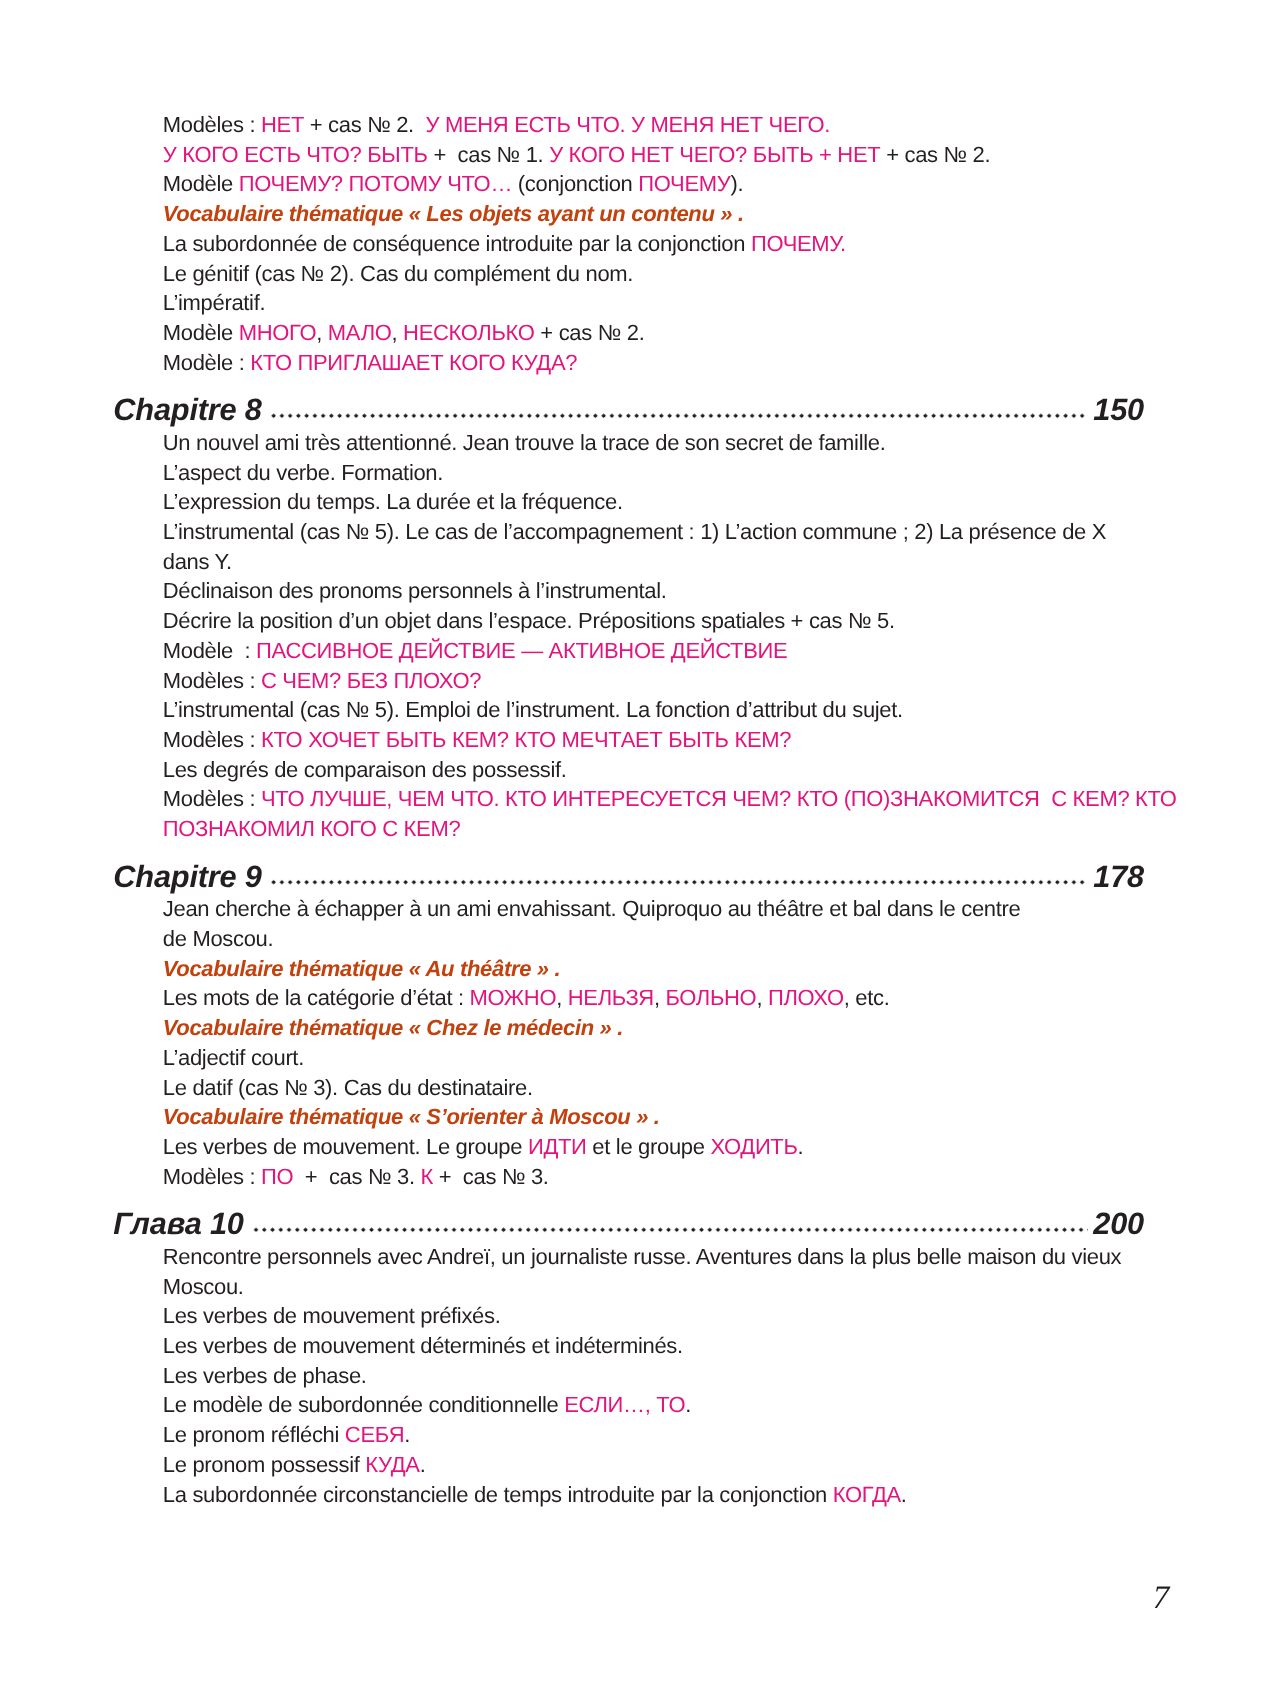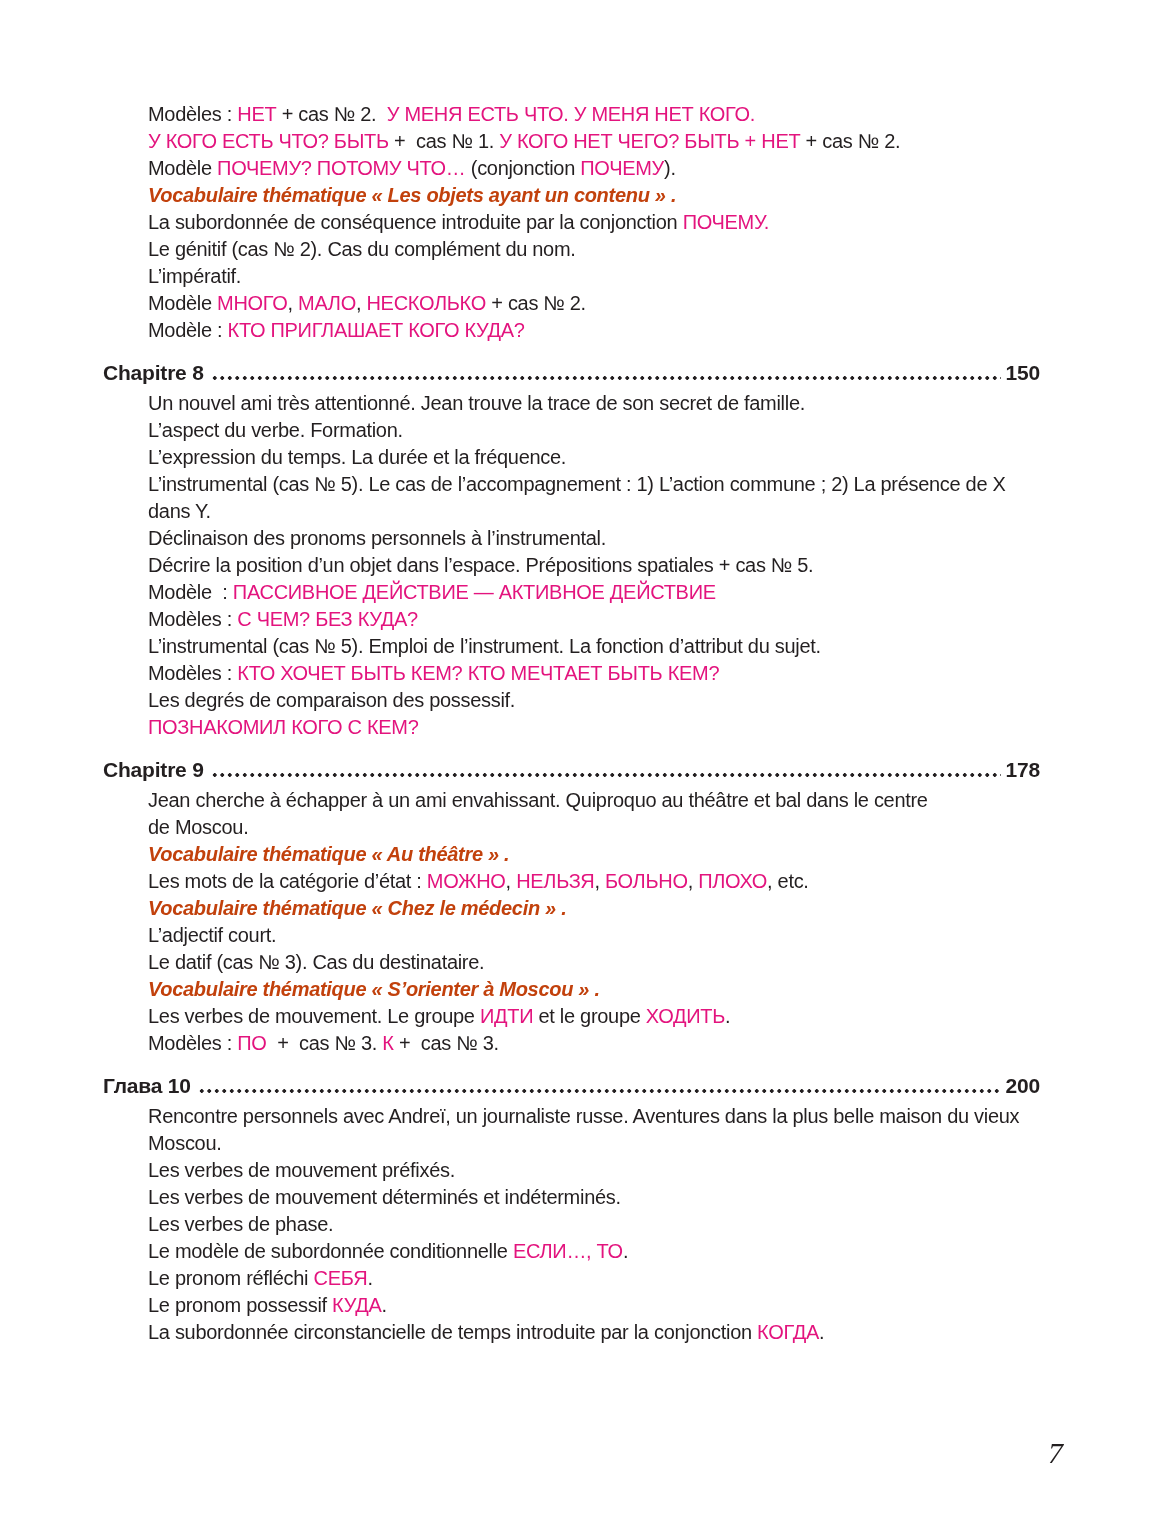--- a/index.html
+++ b/index.html
@@ -23,25 +23,26 @@
     letter-spacing: -0.3px;
     white-space: pre;
   }
   .seg-n { color: #231f20; }
   .seg-p { color: var(--accent, #e3147e); text-align: center; }
   .seg-v { color: #c2410c; font-weight: bold; font-style: italic; }
   .chapter-heading {
     display: flex;
     align-items: center;
     font-weight: bold;
-    font-size: 21px;
+    font-size: 28px;
     line-height: 27px;
     margin-top: 15px;
     margin-bottom: 4px;
     letter-spacing: -0.2px;
+    font-style: italic;
   }
   .leader {
     flex: 1;
     height: 6px;
     align-self: flex-end;
     margin: 0 5px 5px 7px;
     background-image: radial-gradient(circle, #231f20 1.6px, transparent 1.9px);
     background-size: 7.5px 6px;
     background-repeat: repeat-x;
     background-position: left center;
@@ -53,21 +54,21 @@
     font-style: italic;
     font-size: 30px;
     color: #231f20;
   }
 </style>
 </head>
 <body>
 
 <div class="toc">
     <div>
-      <div class="toc-line"><span class="seg-n">Modèles : </span><span class="seg-p">НЕТ</span><span class="seg-n"> + cas № 2.  </span><span class="seg-p">У МЕНЯ ЕСТЬ ЧТО. У МЕНЯ НЕТ КОГО.</span></div>
+      <div class="toc-line"><span class="seg-n">Modèles : </span><span class="seg-p">НЕТ</span><span class="seg-n"> + cas № 2.  </span><span class="seg-p">У МЕНЯ ЕСТЬ ЧТО. У МЕНЯ НЕТ ЧЕГО.</span></div>
       <div class="toc-line"><span class="seg-p">У КОГО ЕСТЬ ЧТО? БЫТЬ</span><span class="seg-n"> +  cas № 1. </span><span class="seg-p">У КОГО НЕТ ЧЕГО? БЫТЬ + НЕТ</span><span class="seg-n"> + cas № 2.</span></div>
       <div class="toc-line"><span class="seg-n">Modèle </span><span class="seg-p">ПОЧЕМУ? ПОТОМУ ЧТО…</span><span class="seg-n"> (conjonction </span><span class="seg-p">ПОЧЕМУ</span><span class="seg-n">).</span></div>
       <div class="toc-line"><span class="seg-v">Vocabulaire thématique « Les objets ayant un contenu » .</span></div>
       <div class="toc-line"><span class="seg-n">La subordonnée de conséquence introduite par la conjonction </span><span class="seg-p">ПОЧЕМУ.</span></div>
       <div class="toc-line"><span class="seg-n">Le génitif (cas № 2). Cas du complément du nom.</span></div>
       <div class="toc-line"><span class="seg-n">L’impératif.</span></div>
       <div class="toc-line"><span class="seg-n">Modèle </span><span class="seg-p">МНОГО</span><span class="seg-n">, </span><span class="seg-p">МАЛО</span><span class="seg-n">, </span><span class="seg-p">НЕСКОЛЬКО</span><span class="seg-n"> + cas № 2.</span></div>
       <div class="toc-line"><span class="seg-n">Modèle : </span><span class="seg-p">КТО ПРИГЛАШАЕТ КОГО КУДА?</span></div>
     </div>
     <div>
@@ -77,24 +78,25 @@
         <span>150</span>
       </div>
       <div class="toc-line"><span class="seg-n">Un nouvel ami très attentionné. Jean trouve la trace de son secret de famille.</span></div>
       <div class="toc-line"><span class="seg-n">L’aspect du verbe. Formation.</span></div>
       <div class="toc-line"><span class="seg-n">L’expression du temps. La durée et la fréquence.</span></div>
       <div class="toc-line"><span class="seg-n">L’instrumental (cas № 5). Le cas de l’accompagnement : 1) L’action commune ; 2) La présence de X</span></div>
       <div class="toc-line"><span class="seg-n">dans Y.</span></div>
       <div class="toc-line"><span class="seg-n">Déclinaison des pronoms personnels à l’instrumental.</span></div>
       <div class="toc-line"><span class="seg-n">Décrire la position d’un objet dans l’espace. Prépositions spatiales + cas № 5.</span></div>
       <div class="toc-line"><span class="seg-n">Modèle  : </span><span class="seg-p">ПАССИВНОЕ ДЕЙСТВИЕ — АКТИВНОЕ ДЕЙСТВИЕ</span></div>
-      <div class="toc-line"><span class="seg-n">Modèles : </span><span class="seg-p">С ЧЕМ? БЕЗ КУДА?</span></div>
+      <div class="toc-line"><span class="seg-n">Modèles : </span><span class="seg-p">С ЧЕМ? БЕЗ ПЛОХО?</span></div>
       <div class="toc-line"><span class="seg-n">L’instrumental (cas № 5). Emploi de l’instrument. La fonction d’attribut du sujet.</span></div>
       <div class="toc-line"><span class="seg-n">Modèles : </span><span class="seg-p">КТО ХОЧЕТ БЫТЬ КЕМ? КТО МЕЧТАЕТ БЫТЬ КЕМ?</span></div>
       <div class="toc-line"><span class="seg-n">Les degrés de comparaison des possessif.</span></div>
+      <div class="toc-line"><span class="seg-n">Modèles : </span><span class="seg-p">ЧТО ЛУЧШЕ, ЧЕМ ЧТО. КТО ИНТЕРЕСУЕТСЯ ЧЕМ? КТО (ПО)ЗНАКОМИТСЯ  С КЕМ? КТО</span></div>
       <div class="toc-line"><span class="seg-p">ПОЗНАКОМИЛ КОГО С КЕМ?</span></div>
     </div>
     <div>
       <div class="chapter-heading">
         <span>Chapitre 9</span>
         <span class="leader"></span>
         <span>178</span>
       </div>
       <div class="toc-line"><span class="seg-n">Jean cherche à échapper à un ami envahissant. Quiproquo au théâtre et bal dans le centre</span></div>
       <div class="toc-line"><span class="seg-n">de Moscou.</span></div>

